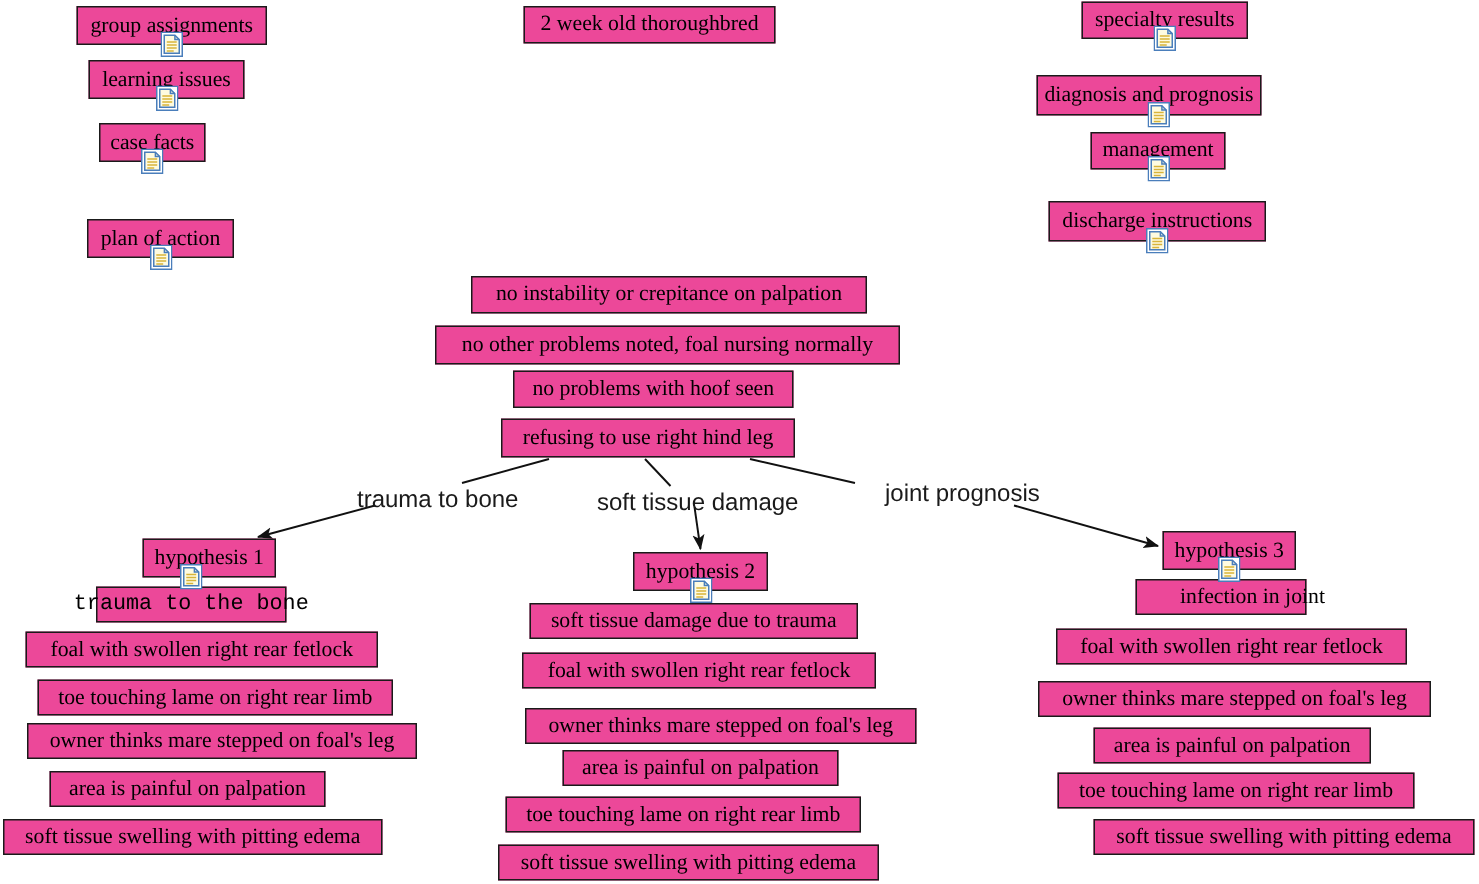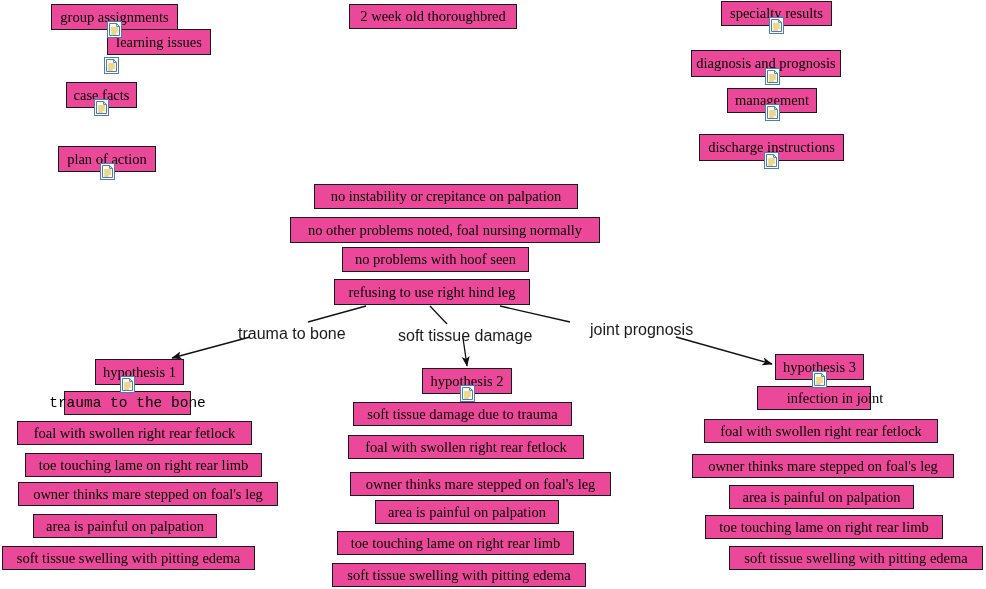--- a/index.html
+++ b/index.html
@@ -95,21 +95,21 @@
           <path d="M2.5,2.5 H9.6 L12.5,5.4 V14.5 H2.5 Z" fill="#fefbe0" stroke="#4a7ebb" stroke-width="1"></path>
           <path d="M9.6,2.5 V5.4 H12.5" fill="none" stroke="#4a7ebb" stroke-width="1"></path>
           <g stroke="#d8b43a" stroke-width="1">
             <line x1="4.2" y1="7" x2="10.8" y2="7"></line>
             <line x1="4.2" y1="9" x2="10.8" y2="9"></line>
             <line x1="4.2" y1="11" x2="10.8" y2="11"></line>
             <line x1="4.2" y1="13" x2="8.8" y2="13"></line>
           </g>
         </svg>
       </span>
-      <div class="node" style="left: 59px; top: 29px; width: 104px; height: 26px; margin-left: 48px;">
+      <div class="node" style="left: 59px; top: 40px; width: 104px; height: 26px;">
         <span class="node-label">learning issues</span>
       </div>
       <span class="doc-icon" style="left: 103.5px; top: 57px;">
         <svg width="15" height="17" viewBox="0 0 15 17">
           <rect x="0.5" y="0.5" width="14" height="16" fill="#ffffff" stroke="#4a7ebb" stroke-width="1"></rect>
           <path d="M2.5,2.5 H9.6 L12.5,5.4 V14.5 H2.5 Z" fill="#fefbe0" stroke="#4a7ebb" stroke-width="1"></path>
           <path d="M9.6,2.5 V5.4 H12.5" fill="none" stroke="#4a7ebb" stroke-width="1"></path>
           <g stroke="#d8b43a" stroke-width="1">
             <line x1="4.2" y1="7" x2="10.8" y2="7"></line>
             <line x1="4.2" y1="9" x2="10.8" y2="9"></line>

